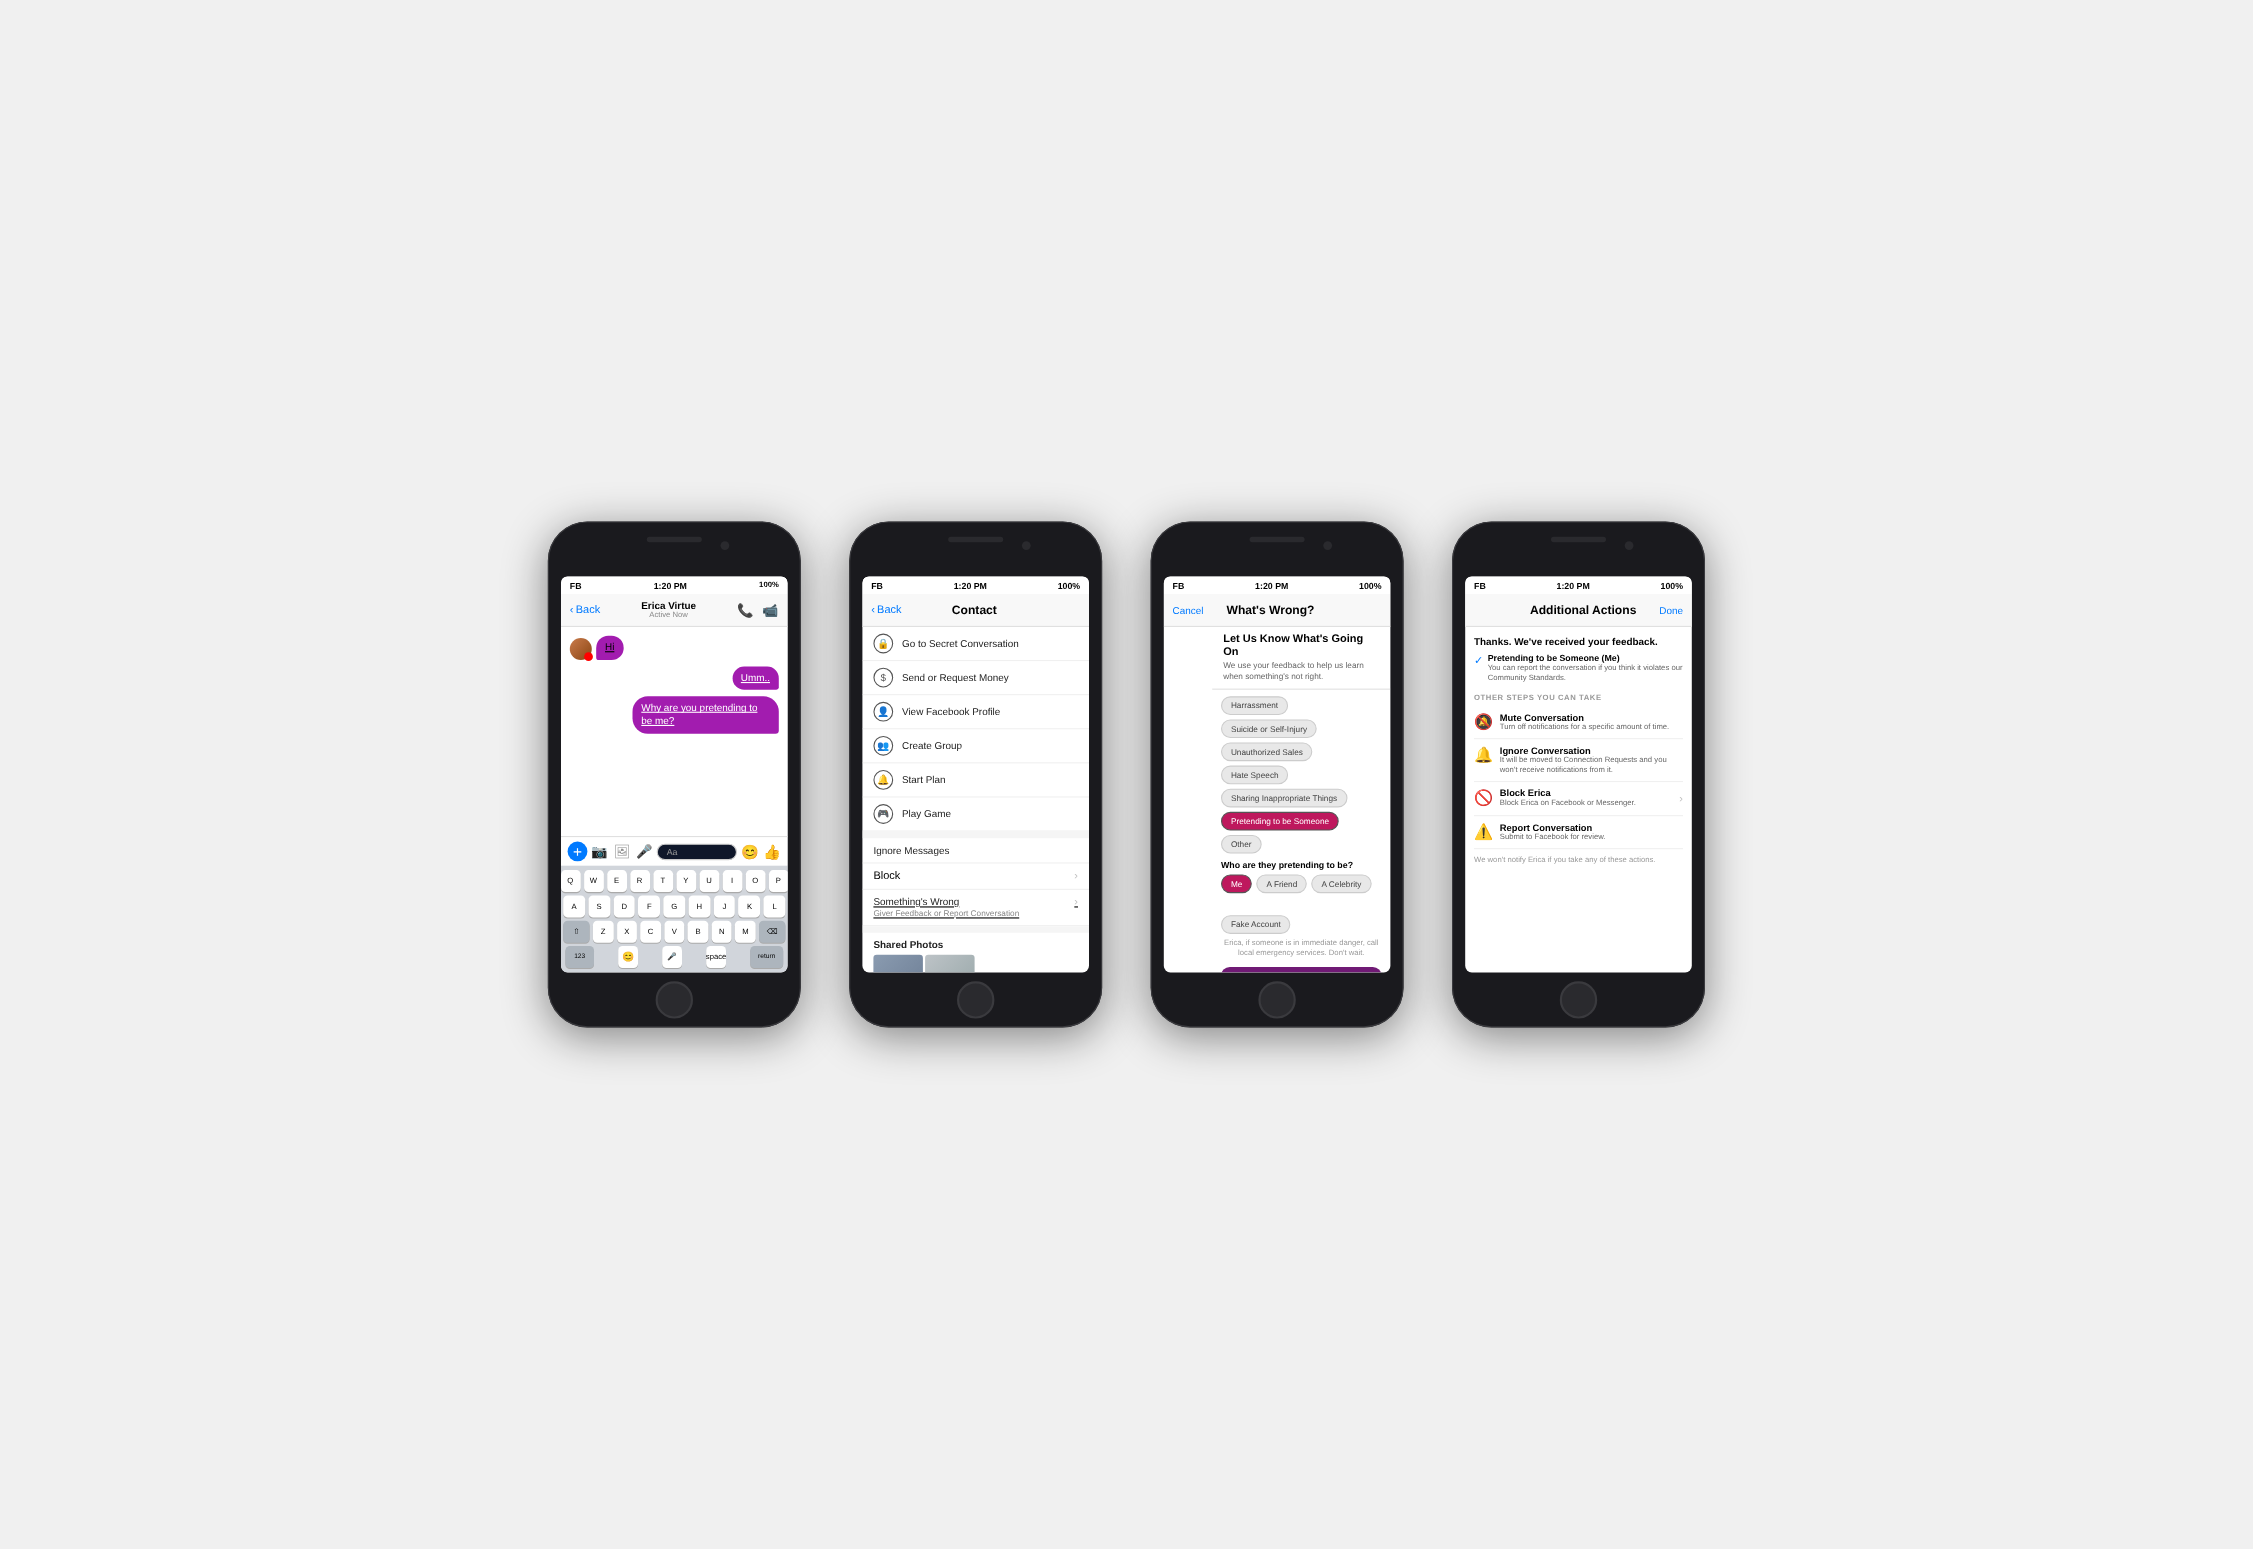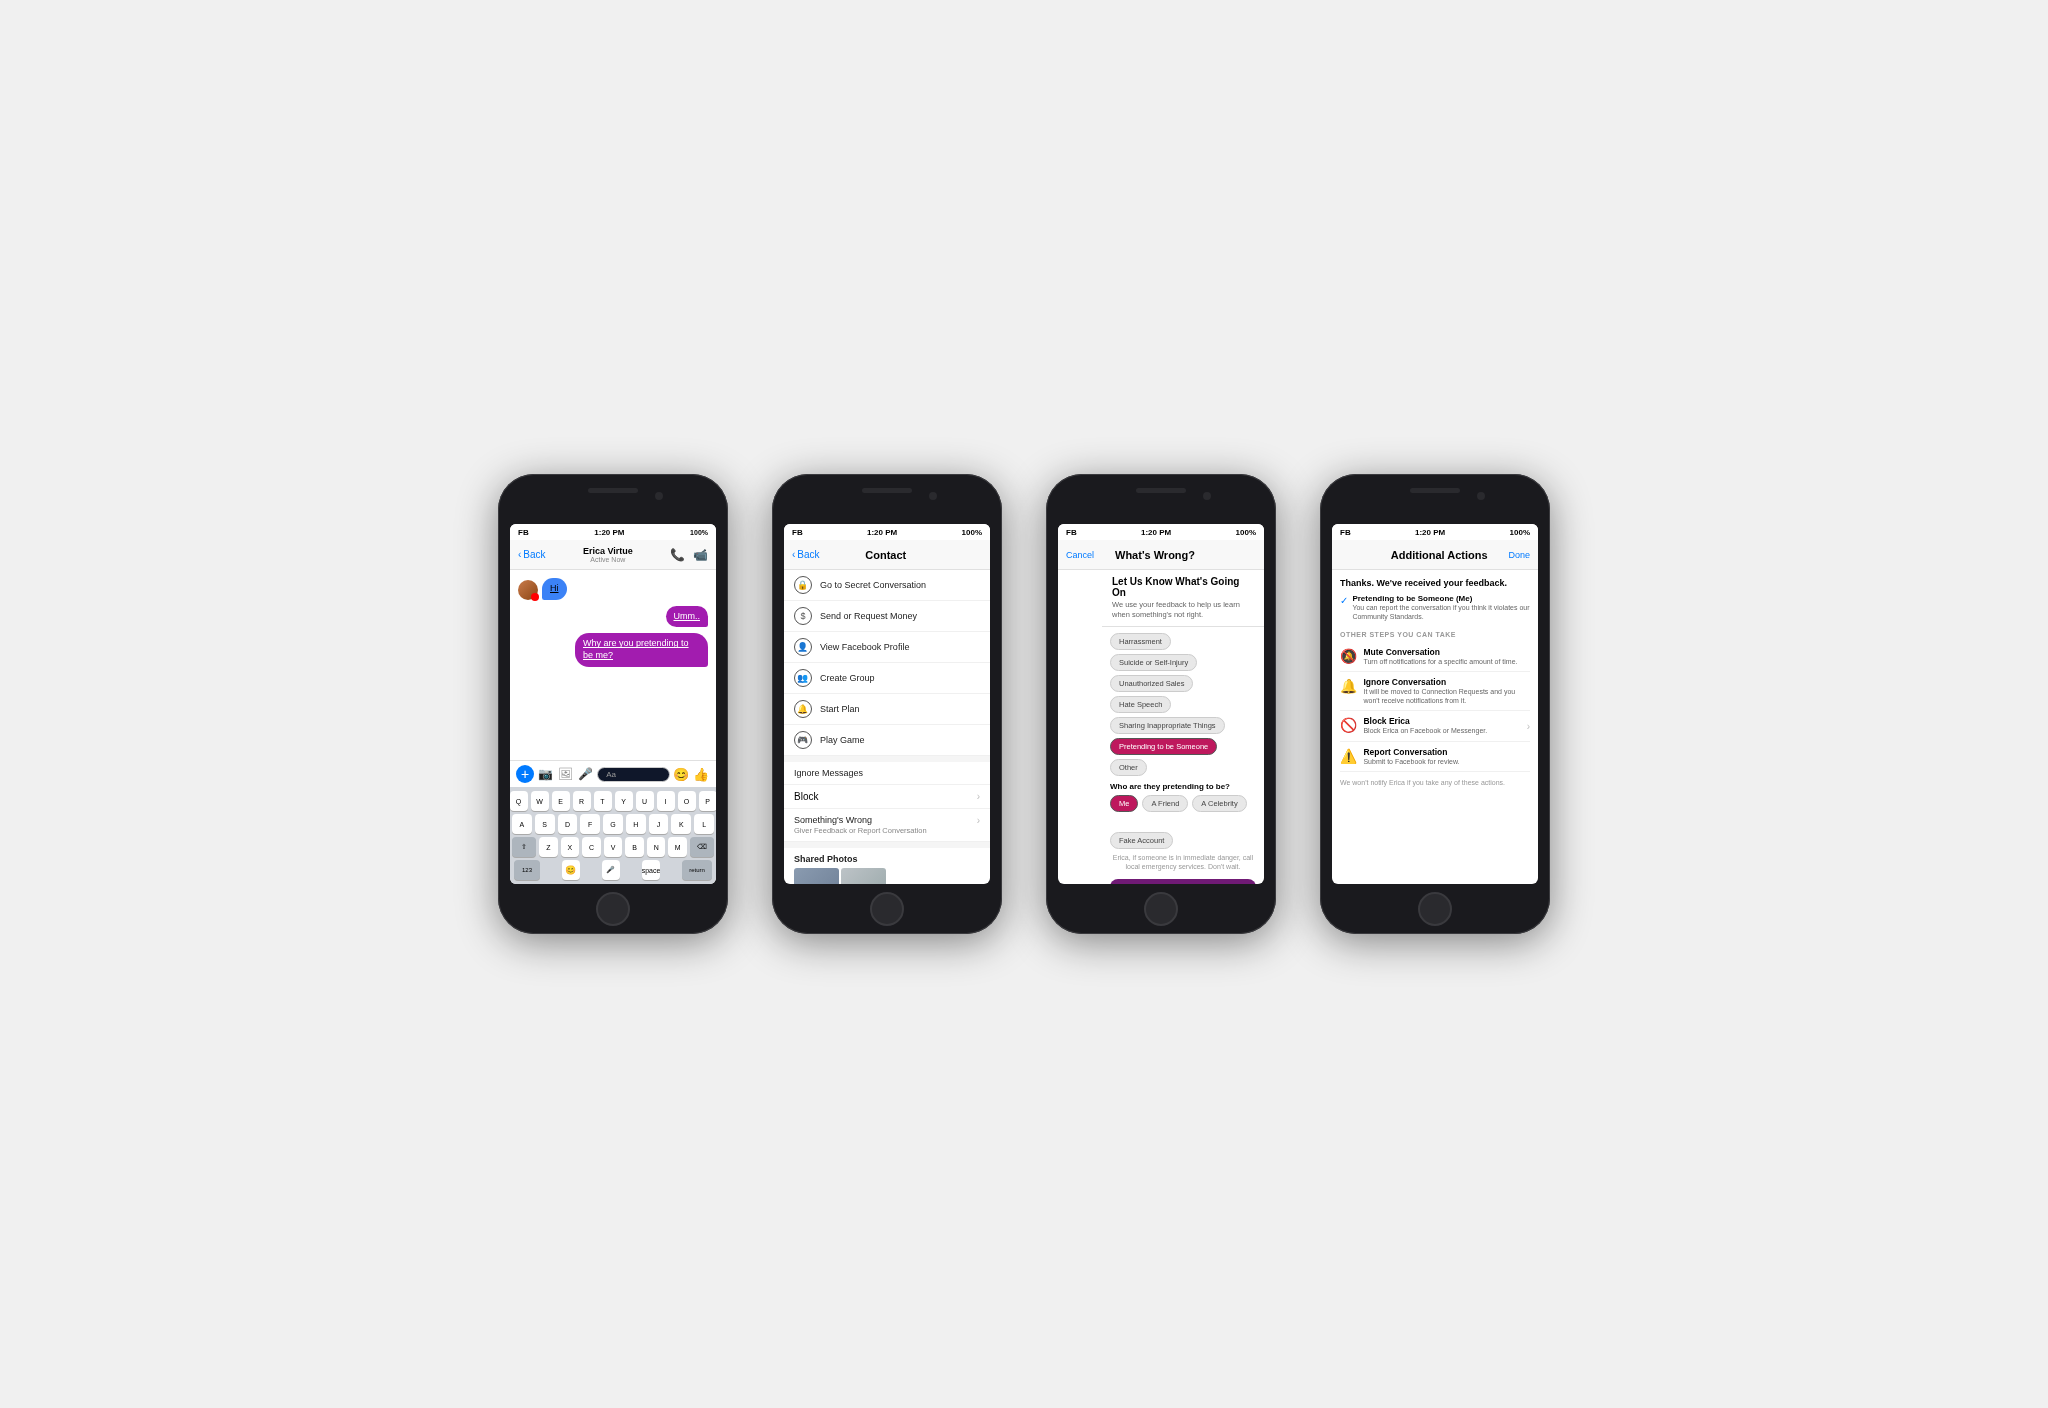--- a/index.html
+++ b/index.html
@@ -135,21 +135,21 @@
       background: linear-gradient(135deg, #c97b4b, #8b4513);
       flex-shrink: 0;
     }
     .bubble {
       max-width: 70%;
       padding: 5px 8px;
       border-radius: 14px;
       font-size: 9px;
       line-height: 1.3;
     }
-    .bubble.received { background: #3b82f6; color: #000; border-bottom-left-radius: 3px; text-decoration: underline; }
+    .bubble.received { background: #a21caf; color: #000; border-bottom-left-radius: 3px; text-decoration: underline; }
     .bubble.sent { background: #a21caf; color: #fff; border-bottom-right-radius: 3px; text-decoration: underline; }
     .notification-dot {
       width: 8px; height: 8px;
       background: red;
       border-radius: 50%;
       position: absolute;
       right: -1px; bottom: -1px;
     }
     .avatar-wrapper { position: relative; }
     
@@ -446,21 +446,21 @@
           <span class="menu-label">Play Game</span>
         </div>
         <div class="menu-divider"></div>
         <div class="menu-item-plain">
           <span>Ignore Messages</span>
         </div>
         <div class="menu-item menu-item-with-chevron">
           <span>Block</span>
           <span class="menu-chevron">›</span>
         </div>
-        <div class="menu-item menu-item-with-chevron" style="align-items:flex-start;">
+        <div class="menu-item menu-item-with-chevron" style="align-items:flex-start;text-decoration:underline;">
           <div style="flex:1;">
             <div style="font-size:9px;color:#222;">Something's Wrong</div>
             <div style="font-size:7.5px;color:#888;margin-top:1px;">Giver Feedback or Report Conversation</div>
           </div>
           <span class="menu-chevron">›</span>
         </div>
         <div class="menu-divider"></div>
         <div class="shared-photos-label">Shared Photos</div>
         <div class="shared-photos-grid">
           <div class="photo-thumb"></div>

